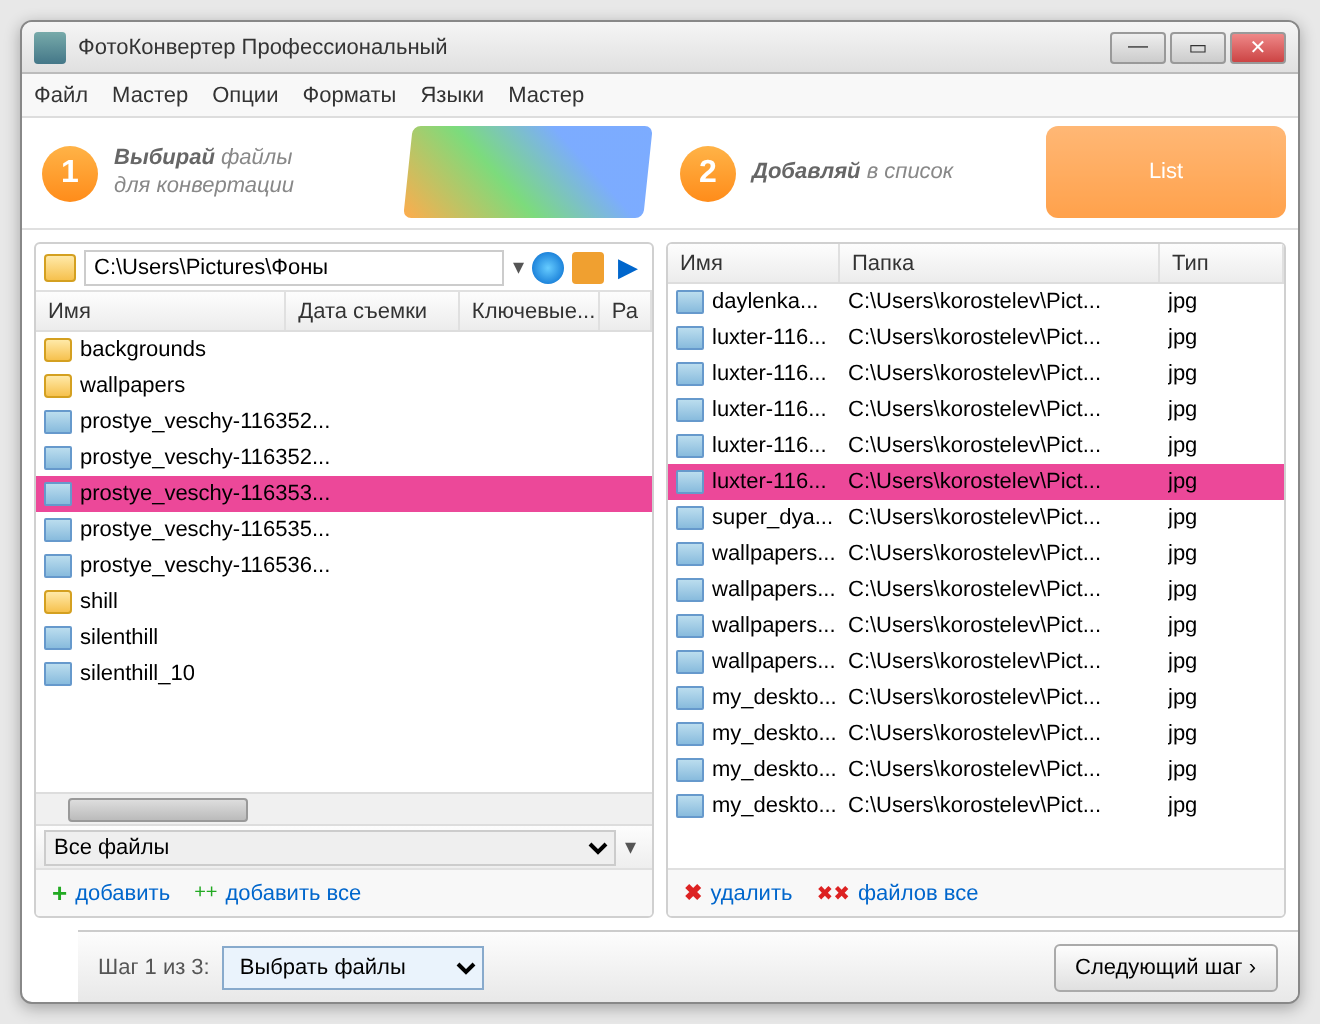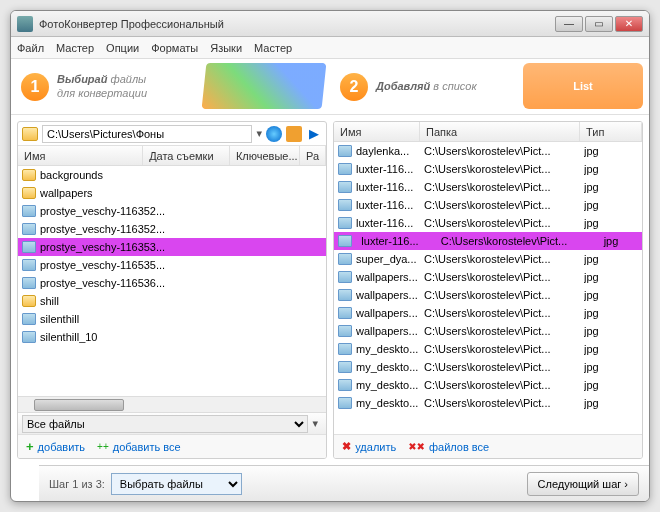--- a/index.html
+++ b/index.html
@@ -13,38 +13,38 @@
 .win-btn.close { background: linear-gradient(#e88,#c44); color: #fff; }
 .menubar { height: 22px; background: #f8f8f8; display: flex; align-items: center; padding: 0 6px; gap: 12px; border-bottom: 1px solid #ddd; }
 .menubar span { color: #333; cursor: default; }
 .banner { height: 56px; display: flex; background: #fff; border-bottom: 1px solid #e0e0e0; }
 .banner-half { flex: 1; display: flex; align-items: center; padding: 6px 10px; position: relative; overflow: hidden; }
 .step-circle { width: 28px; height: 28px; border-radius: 50%; background: linear-gradient(#ffb347,#ff8c1a); color: #fff; font-weight: bold; font-size: 16px; display: flex; align-items: center; justify-content: center; margin-right: 8px; flex-shrink: 0; }
 .banner-text { color: #888; font-style: italic; line-height: 1.2; }
 .banner-text b { color: #666; font-style: italic; }
 .banner-img { position: absolute; right: 6px; top: 4px; width: 120px; height: 46px; }
 .banner-img.photos { background: linear-gradient(45deg,#f80,#4c4 40%,#48f 70%); border-radius: 4px; transform: skew(-6deg); opacity: 0.7; }
-.banner-img.list { background: linear-gradient(#ff9a3c,#ff7a00); border-radius: 6px; opacity: 0.7; display:flex; align-items:center; justify-content:center; color:#fff; font-size:12px; font-weight:bold; }
+.banner-img.list { background: linear-gradient(#ff9a3c,#ff7a00); border-radius: 6px; opacity: 0.7; display:flex; align-items:center; justify-content:center; color:#fff; font-size:12px; font-weight:normal; }
 .panes { flex: 1; display: flex; gap: 6px; padding: 6px; overflow: hidden; }
 .pane { flex: 1; background: #fff; border: 1px solid #d0d0d0; border-radius: 3px; display: flex; flex-direction: column; overflow: hidden; }
 .pathbar { height: 24px; display: flex; align-items: center; padding: 2px 4px; gap: 4px; border-bottom: 1px solid #e0e0e0; }
 .pathbar .folder-icon { width: 16px; height: 14px; background: linear-gradient(#ffe9a8,#f6c14e); border-radius: 2px; border: 1px solid #d4a020; }
 .pathbar input { flex: 1; height: 18px; border: 1px solid #ccc; padding: 0 4px; font-size: 11px; }
 .pathbar .tool-ico { width: 16px; height: 16px; border-radius: 2px; display: flex; align-items: center; justify-content: center; }
 .tool-ico.blue { background: radial-gradient(#6cf,#06c); border-radius: 50%; }
 .tool-ico.grid { background: #f0a030; }
 .tool-ico.arrow { color: #06c; font-size: 13px; }
 .list-header { height: 20px; background: linear-gradient(#fdfdfd,#ececec); border-bottom: 1px solid #ddd; display: flex; align-items: center; font-size: 11px; color: #333; }
 .col-h { padding: 0 6px; border-right: 1px solid #e0e0e0; height: 100%; display: flex; align-items: center; }
 .right-title { height: 24px; display: flex; align-items: center; padding: 0 6px; justify-content: space-between; border-bottom: 1px solid #e0e0e0; background: #f8f8f8; }
 .right-title .rt-icons { display: flex; gap: 4px; }
 .rt-ico { width: 16px; height: 16px; background: #f0c050; border: 1px solid #c09020; border-radius: 2px; }
 .list-body { flex: 1; overflow-y: auto; overflow-x: auto; }
 .row { height: 18px; display: flex; align-items: center; padding: 0 4px; white-space: nowrap; }
-.row.selected { background: #d946ef; text-align: center; }
+.row.selected { background: #ec4899; }
 .row .ico { width: 14px; height: 12px; margin-right: 4px; flex-shrink: 0; }
 .ico.folder { background: linear-gradient(#ffe9a8,#f6c14e); border: 1px solid #d4a020; border-radius: 2px; }
 .ico.img { background: linear-gradient(#bde,#8bd); border: 1px solid #69c; border-radius: 1px; }
 .cell { overflow: hidden; text-overflow: ellipsis; }
 .scroll-h { height: 16px; background: #f0f0f0; border-top: 1px solid #ddd; position: relative; }
 .scroll-thumb { position: absolute; left: 16px; top: 2px; width: 90px; height: 12px; background: linear-gradient(#ddd,#bbb); border: 1px solid #999; border-radius: 2px; }
 .filter-row { height: 22px; background: linear-gradient(#fdfdfd,#eee); border-top: 1px solid #ddd; display: flex; align-items: center; padding: 0 4px; }
 .filter-row select { flex: 1; height: 18px; font-size: 11px; border: 1px solid #ccc; }
 .action-row { height: 24px; background: #f8f8f8; border-top: 1px solid #e0e0e0; display: flex; align-items: center; padding: 0 8px; gap: 12px; color: #06c; }
 .action-link { display: flex; align-items: center; gap: 4px; cursor: default; }

